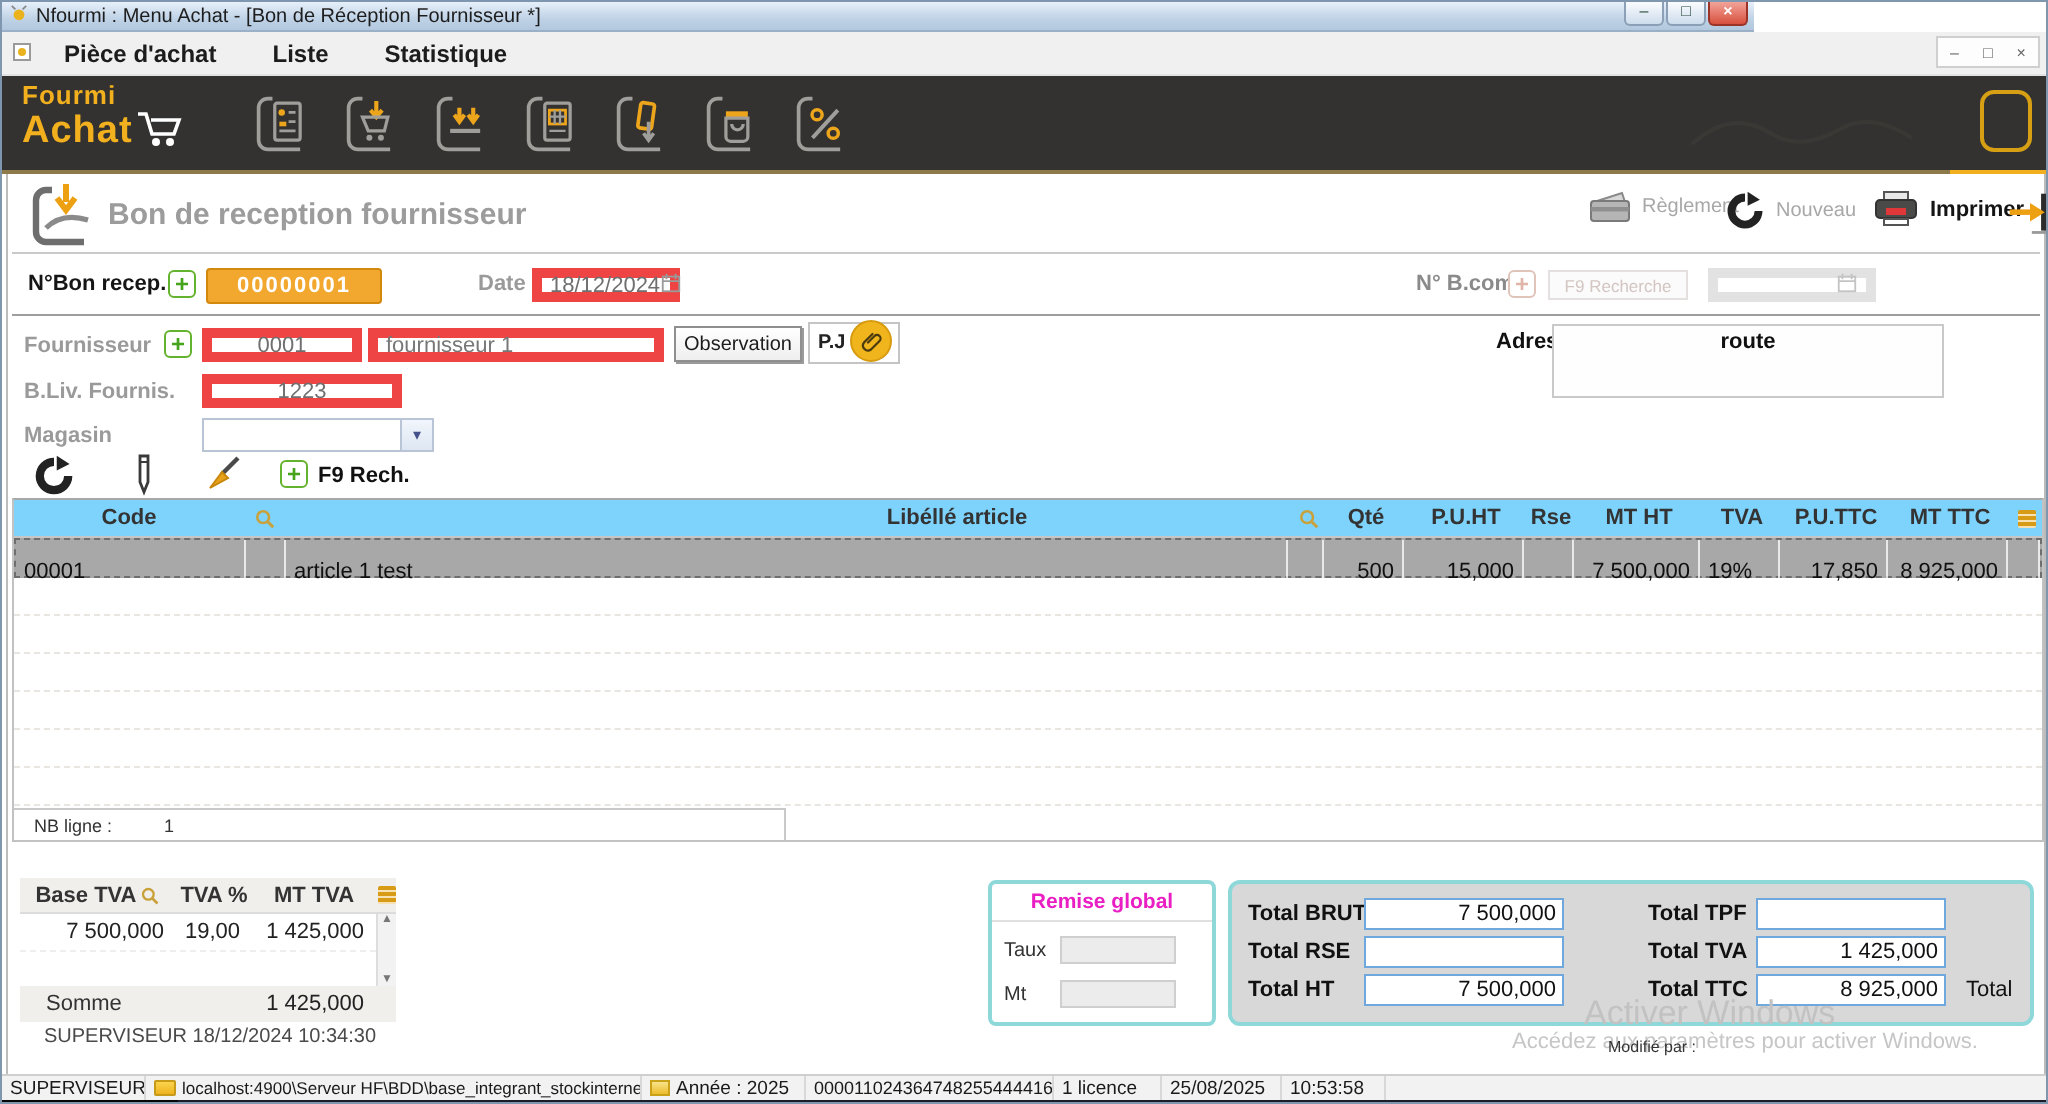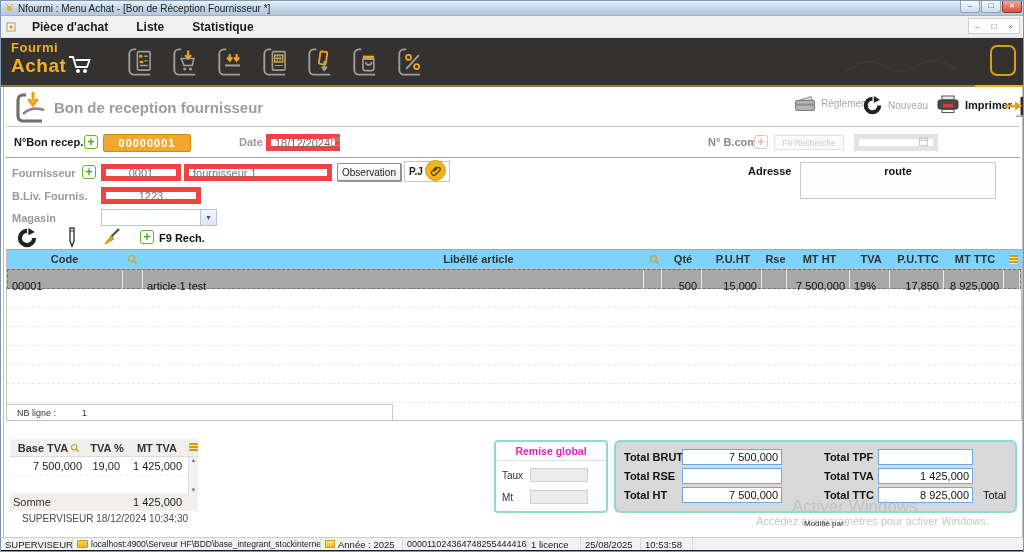--- a/index.html
+++ b/index.html
@@ -1,21 +1,21 @@
 <!DOCTYPE html>
 <html><head>
 <meta charset="utf-8">
 <style>
   html,body{margin:0;padding:0;background:#555;}
   *{box-sizing:border-box;font-family:"Liberation Sans","DejaVu Sans",sans-serif;}
   .win{position:relative;width:1024px;height:552px;background:#fff;overflow:hidden;border:1px solid #7e96ae;}
   .abs{position:absolute;}
 
   
-  .titlebar{position:absolute;top:0;left:0;width:1024px;height:15px;
+  .titlebar{position:absolute;top:0;left:0;width:876px;height:15px;
     background:linear-gradient(#e7f0fa,#bfd2e6 60%,#b3c8de);border-bottom:1px solid #9ab0c6;
     display:flex;align-items:center;font-size:10px;color:#1d1d1d;}
   .titlebar .ticon{margin:0 4px 0 4px;}
   .winbtns{position:absolute;right:3px;top:0;display:flex;gap:1px;}
   .winbtn{width:20px;height:12px;border:1px solid #8ba0b6;border-top:none;border-radius:0 0 3px 3px;
     background:linear-gradient(#fafcfe,#cddcec);font-size:8px;line-height:10px;text-align:center;color:#243;cursor:pointer;}
   .winbtn.close{background:linear-gradient(#f2a49a,#d8503e);border-color:#9c3328;color:#fff;font-weight:bold;}
 
   
   .menubar{position:absolute;top:15px;left:0;width:1024px;height:22px;background:#f0f0f0;
@@ -319,21 +319,21 @@
     <span class="btn3d" style="left:333px;top:76px;width:64px;height:18px;">Observation</span>
     <span class="pjwrap" style="left:400px;top:74px;width:46px;height:21px;padding-left:4px;font-size:10px;font-weight:bold;color:#222;">
       <span>P.J</span>
     </span>
     <span class="pjcircle" style="left:421px;top:73px;">
       <svg width="12" height="12" viewBox="0 0 24 24">
           <path d="M8 12.5 L14.5 6 a3.5 3.5 0 0 1 5 5 L11 19.5 a5 5 0 0 1 -7 -7 L12.5 4" fill="none" stroke="#4a3a10" stroke-width="2.2" stroke-linecap="round"></path>
         </svg>
     </span>
     <span class="lbl" style="left:744px;top:78px;color:#111;">Adresse</span>
-    <span class="adressebox" style="left:796px;top:75px;width:196px;height:37px;">
+    <span class="adressebox" style="left:772px;top:75px;width:196px;height:37px;">
       <span class="v">route</span>
     </span>
 
     <span class="lbl" style="left:8px;top:103px;color:#9a9a9a;">B.Liv. Fournis.</span>
     <span class="field center" style="left:97px;top:100px;width:100px;">1223</span>
 
     <span class="lbl" style="left:8px;top:125px;color:#9a9a9a;">Magasin</span>
     <span class="ddwrap" style="left:97px;top:122px;width:116px;">
       <span class="ddbtn">▾</span>
     </span>
@@ -435,21 +435,21 @@
           <span class="c">7 500,000</span>
           <span class="c">19,00</span>
           <span class="c">1 425,000</span>
         </div>
         <div class="tvascroll">
           <span>▲</span>
           <span>▼</span>
         </div>
       </div>
       <div class="sommerow">
-        <span style="margin-left:3px;color:#333;">Somme</span>
+        <span style="margin-left:13px;color:#333;">Somme</span>
         <span style="position:absolute;right:16px;color:#222;">1 425,000</span>
       </div>
     </div>
     <div class="audit">SUPERVISEUR 18/12/2024 10:34:30</div>
 
     <div class="remise">
       <span class="title">Remise global</span>
       <span class="rlbl" style="left:6px;top:28px;">Taux</span>
       <span class="dfield" style="left:34px;top:26px;width:58px;"></span>
       <span class="rlbl" style="left:6px;top:50px;">Mt</span>

